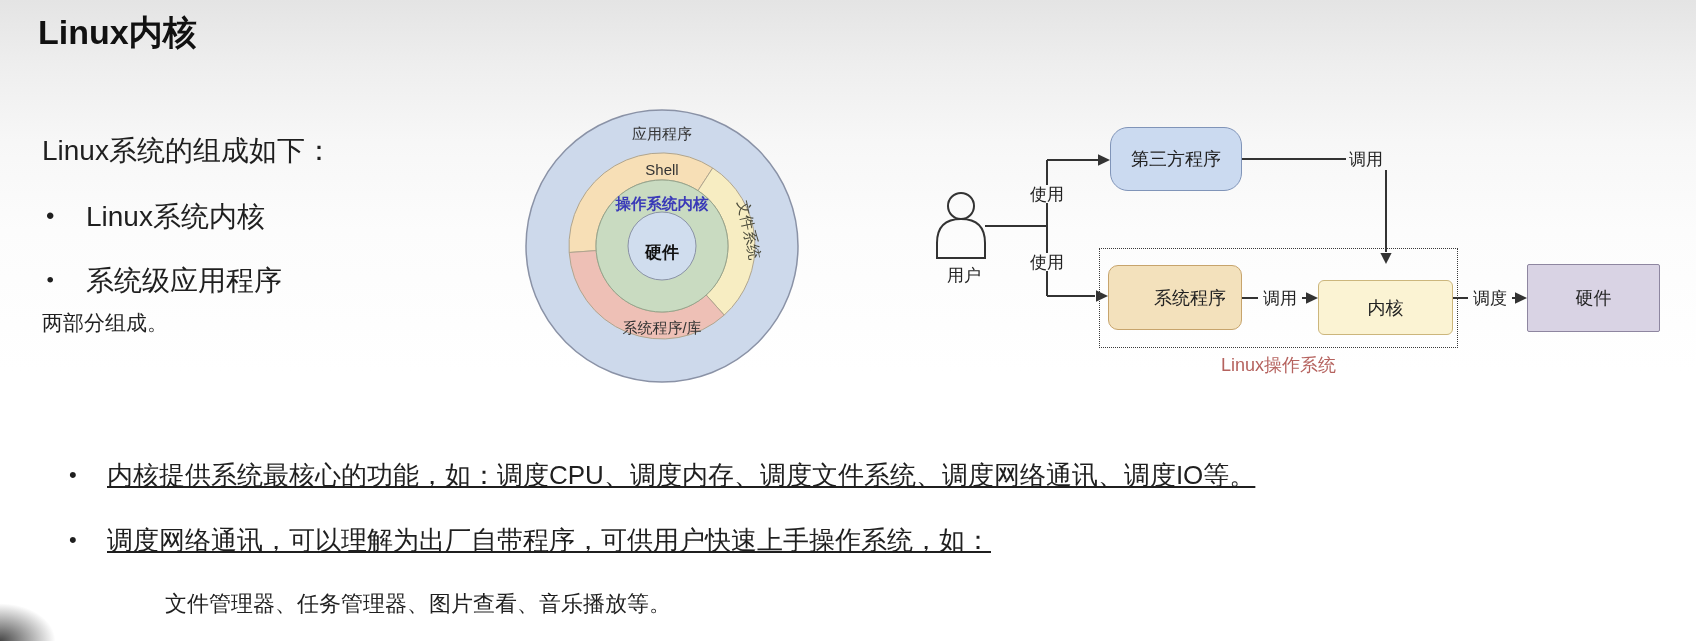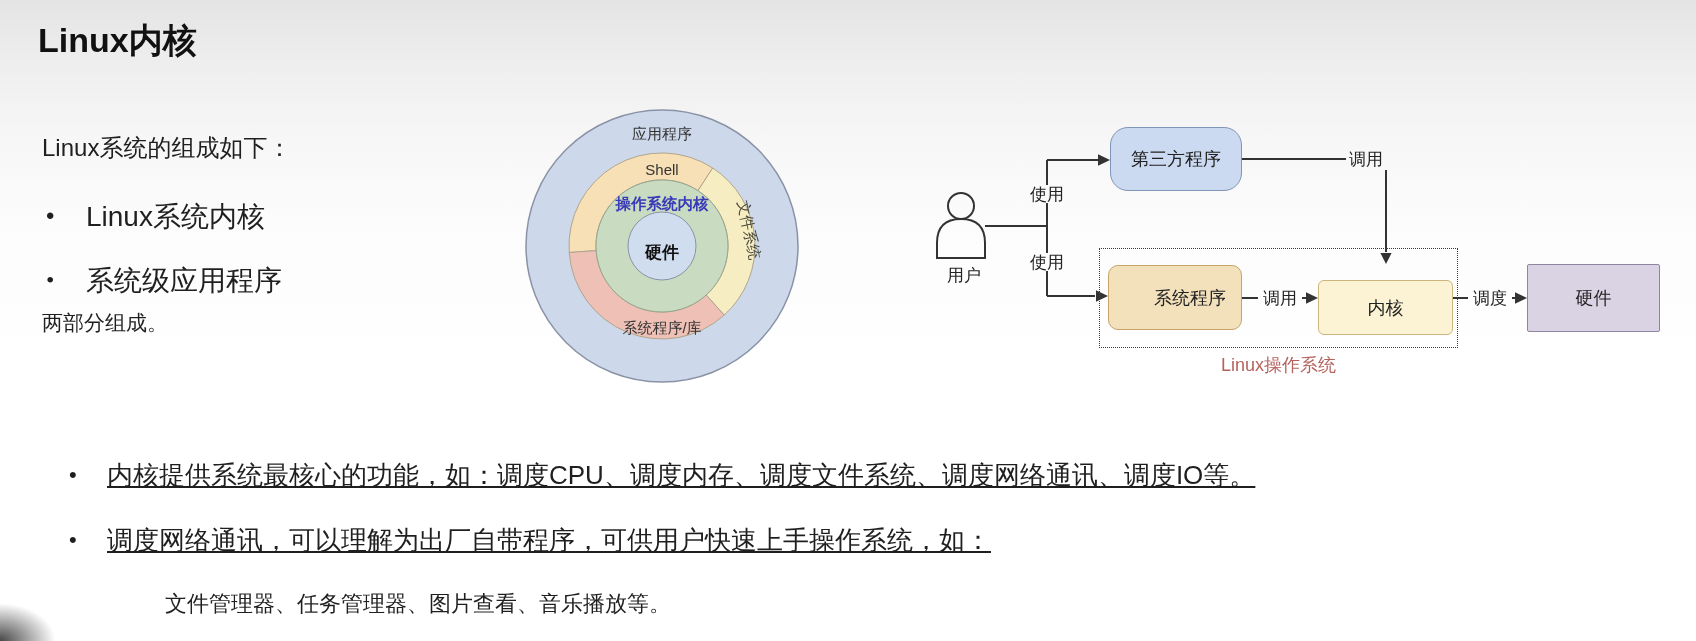--- a/index.html
+++ b/index.html
@@ -6,22 +6,22 @@
   html,body { width: 1696px; height: 641px; }
   body { font-family: "Liberation Sans", "DejaVu Sans", sans-serif; color: #1f1f1f; }
   .slide {
     position: relative; width: 1696px; height: 641px; overflow: hidden;
     background: linear-gradient(180deg, #e4e4e4 0%, #eeeeee 10%, #f7f7f7 22%, #fcfcfc 36%, #ffffff 58%, #ffffff 100%);
   }
   .corner-dark {
     position: absolute; left: 0; bottom: 0; width: 56px; height: 38px;
     background: radial-gradient(ellipse at 0% 100%, rgba(25,25,25,0.8) 0%, rgba(25,25,25,0.0) 70%);
   }
-  .title { position: absolute; left: 38px; top: 18px; font-size: 34px; font-weight: bold; color: #111; }
-  .intro-heading { position: absolute; left: 42px; top: 132px; font-size: 24px; }
+  .title { position: absolute; left: 38px; top: 10px; font-size: 34px; font-weight: bold; color: #111; }
+  .intro-heading { position: absolute; left: 42px; top: 132px; font-size: 28px; }
   .intro-item { position: absolute; left: 46px; font-size: 28px; }
   .intro-item .bullet { display: inline-block; width: 40px; font-size: 24px; vertical-align: 2px; }
   .intro-item-0 { top: 198px; }
   .intro-item-1 { top: 262px; font-family: Liberation Serif, serif; }
   .intro-footer { position: absolute; left: 42px; top: 309px; font-size: 21px; }
 
   .ring-svg { position: absolute; left: 522px; top: 106px; }
   .ring-svg text { font-family: "Liberation Sans", "DejaVu Sans", sans-serif; }
 
   .flow-svg { position: absolute; left: 900px; top: 140px; }

